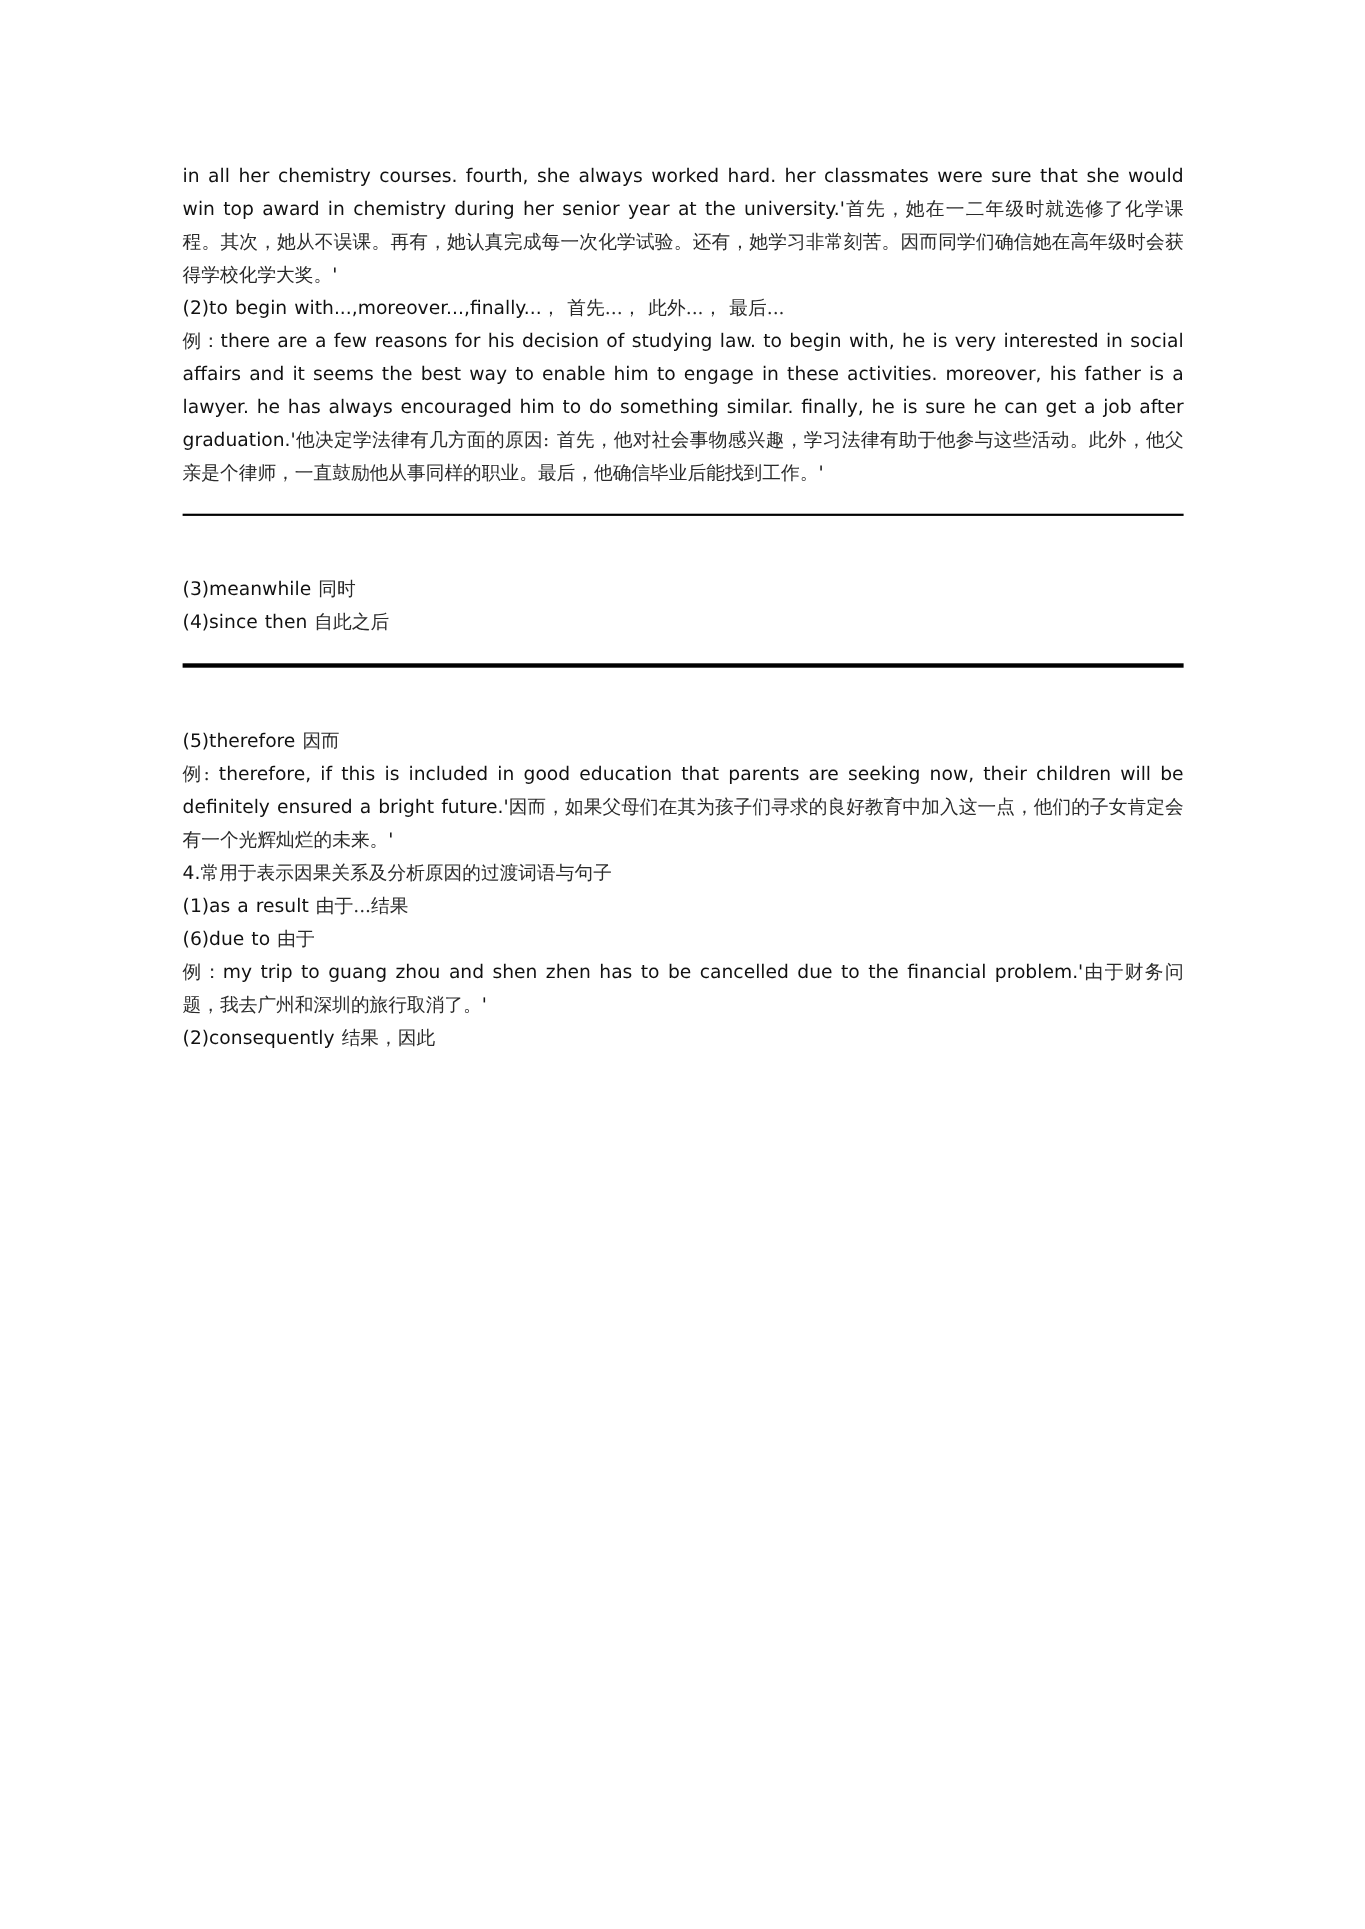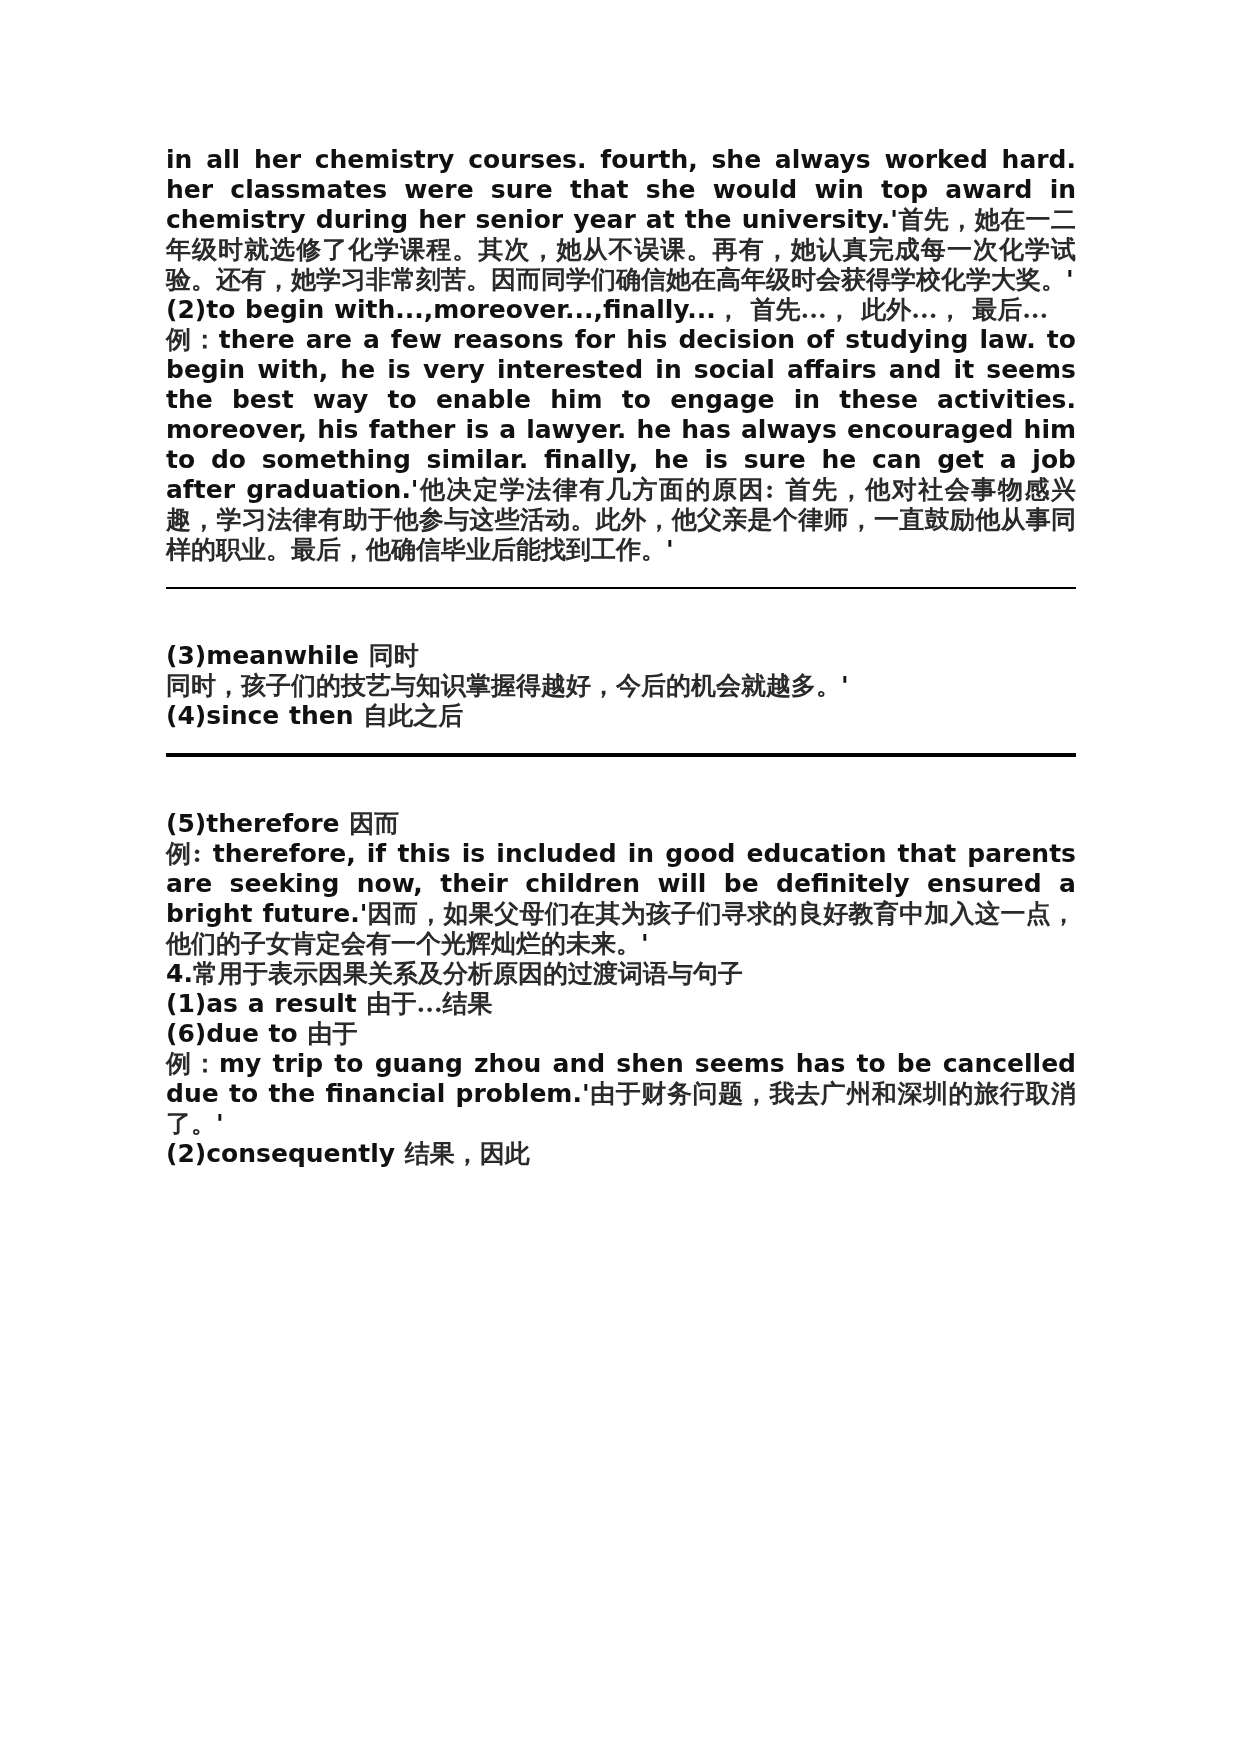--- a/index.html
+++ b/index.html
@@ -15,26 +15,25 @@
     background: #ffffff;
     box-sizing: border-box;
     padding: 145px 165px 60px 166px;
   }
   .doc {
     width: 910px;
   }
   .para {
     margin: 0;
     font-family: "DejaVu Sans", "Liberation Sans", sans-serif;
-    font-size: 25px;
+    font-size: 17px;
     line-height: 30px;
     color: #111111;
     text-align: justify;
     word-spacing: 1px;
-    font-weight: bold;
   }
   .para .run-zh {
     font-family: "DejaVu Serif", "Liberation Serif", serif;
     color: #2a2a2a;
   }
   .para.justify-last {
     text-align-last: justify;
   }
   hr.rule {
     border: none;
@@ -48,24 +47,23 @@
 </head>
 <body>
 
 <div class="page">
   <div class="doc" id="doc-root">
       <p class="para"><span class="run-en">in all her chemistry courses. fourth, she always worked hard. her classmates were sure that she would win top award in chemistry during her senior year at the university.'</span><span class="run-zh">首先，她在一二年级时就选修了化学课程。其次，她从不误课。再有，她认真完成每一次化学试验。还有，她学习非常刻苦。因而同学们确信她在高年级时会获得学校化学大奖。</span><span class="run-en">'</span></p>
       <p class="para"><span class="run-en">(2)to begin with...,moreover...,finally...</span><span class="run-zh">， 首先...， 此外...， 最后...</span></p>
       <p class="para"><span class="run-zh">例：</span><span class="run-en">there are a few reasons for his decision of studying law. to begin with, he is very interested in social affairs and it seems the best way to enable him to engage in these activities. moreover, his father is a lawyer. he has always encouraged him to do something similar. finally, he is sure he can get a job after graduation.'</span><span class="run-zh">他决定学法律有几方面的原因: 首先，他对社会事物感兴趣，学习法律有助于他参与这些活动。此外，他父亲是个律师，一直鼓励他从事同样的职业。最后，他确信毕业后能找到工作。</span><span class="run-en">'</span></p>
       <hr class="rule rule-thin">
       <p class="para"><span class="run-en">(3)meanwhile </span><span class="run-zh">同时</span></p>
-      <p class="para"><span class="run-zh">同时，孩子们的技艺与知识掌握得越好，今后的机会就越多。</span><span class="run-en">'</span></p>
       <p class="para"><span class="run-en">(4)since then </span><span class="run-zh">自此之后</span></p>
       <hr class="rule rule-thick">
       <p class="para"><span class="run-en">(5)therefore </span><span class="run-zh">因而</span></p>
       <p class="para"><span class="run-zh">例: </span><span class="run-en">therefore, if this is included in good education that parents are seeking now, their children will be definitely ensured a bright future.'</span><span class="run-zh">因而，如果父母们在其为孩子们寻求的良好教育中加入这一点，他们的子女肯定会有一个光辉灿烂的未来。</span><span class="run-en">'</span></p>
       <p class="para"><span class="run-en">4.</span><span class="run-zh">常用于表示因果关系及分析原因的过渡词语与句子</span></p>
       <p class="para"><span class="run-en">(1)as a result </span><span class="run-zh">由于...结果</span></p>
       <p class="para"><span class="run-en">(6)due to </span><span class="run-zh">由于</span></p>
-      <p class="para"><span class="run-zh">例：</span><span class="run-en">my trip to guang zhou and shen seems has to be cancelled due to the financial problem.'</span><span class="run-zh">由于财务问题，我去广州和深圳的旅行取消了。</span><span class="run-en">'</span></p>
+      <p class="para"><span class="run-zh">例：</span><span class="run-en">my trip to guang zhou and shen zhen has to be cancelled due to the financial problem.'</span><span class="run-zh">由于财务问题，我去广州和深圳的旅行取消了。</span><span class="run-en">'</span></p>
       <p class="para"><span class="run-en">(2)consequently </span><span class="run-zh">结果，因此</span></p>
     </div>
 </div>
 
 </body></html>

